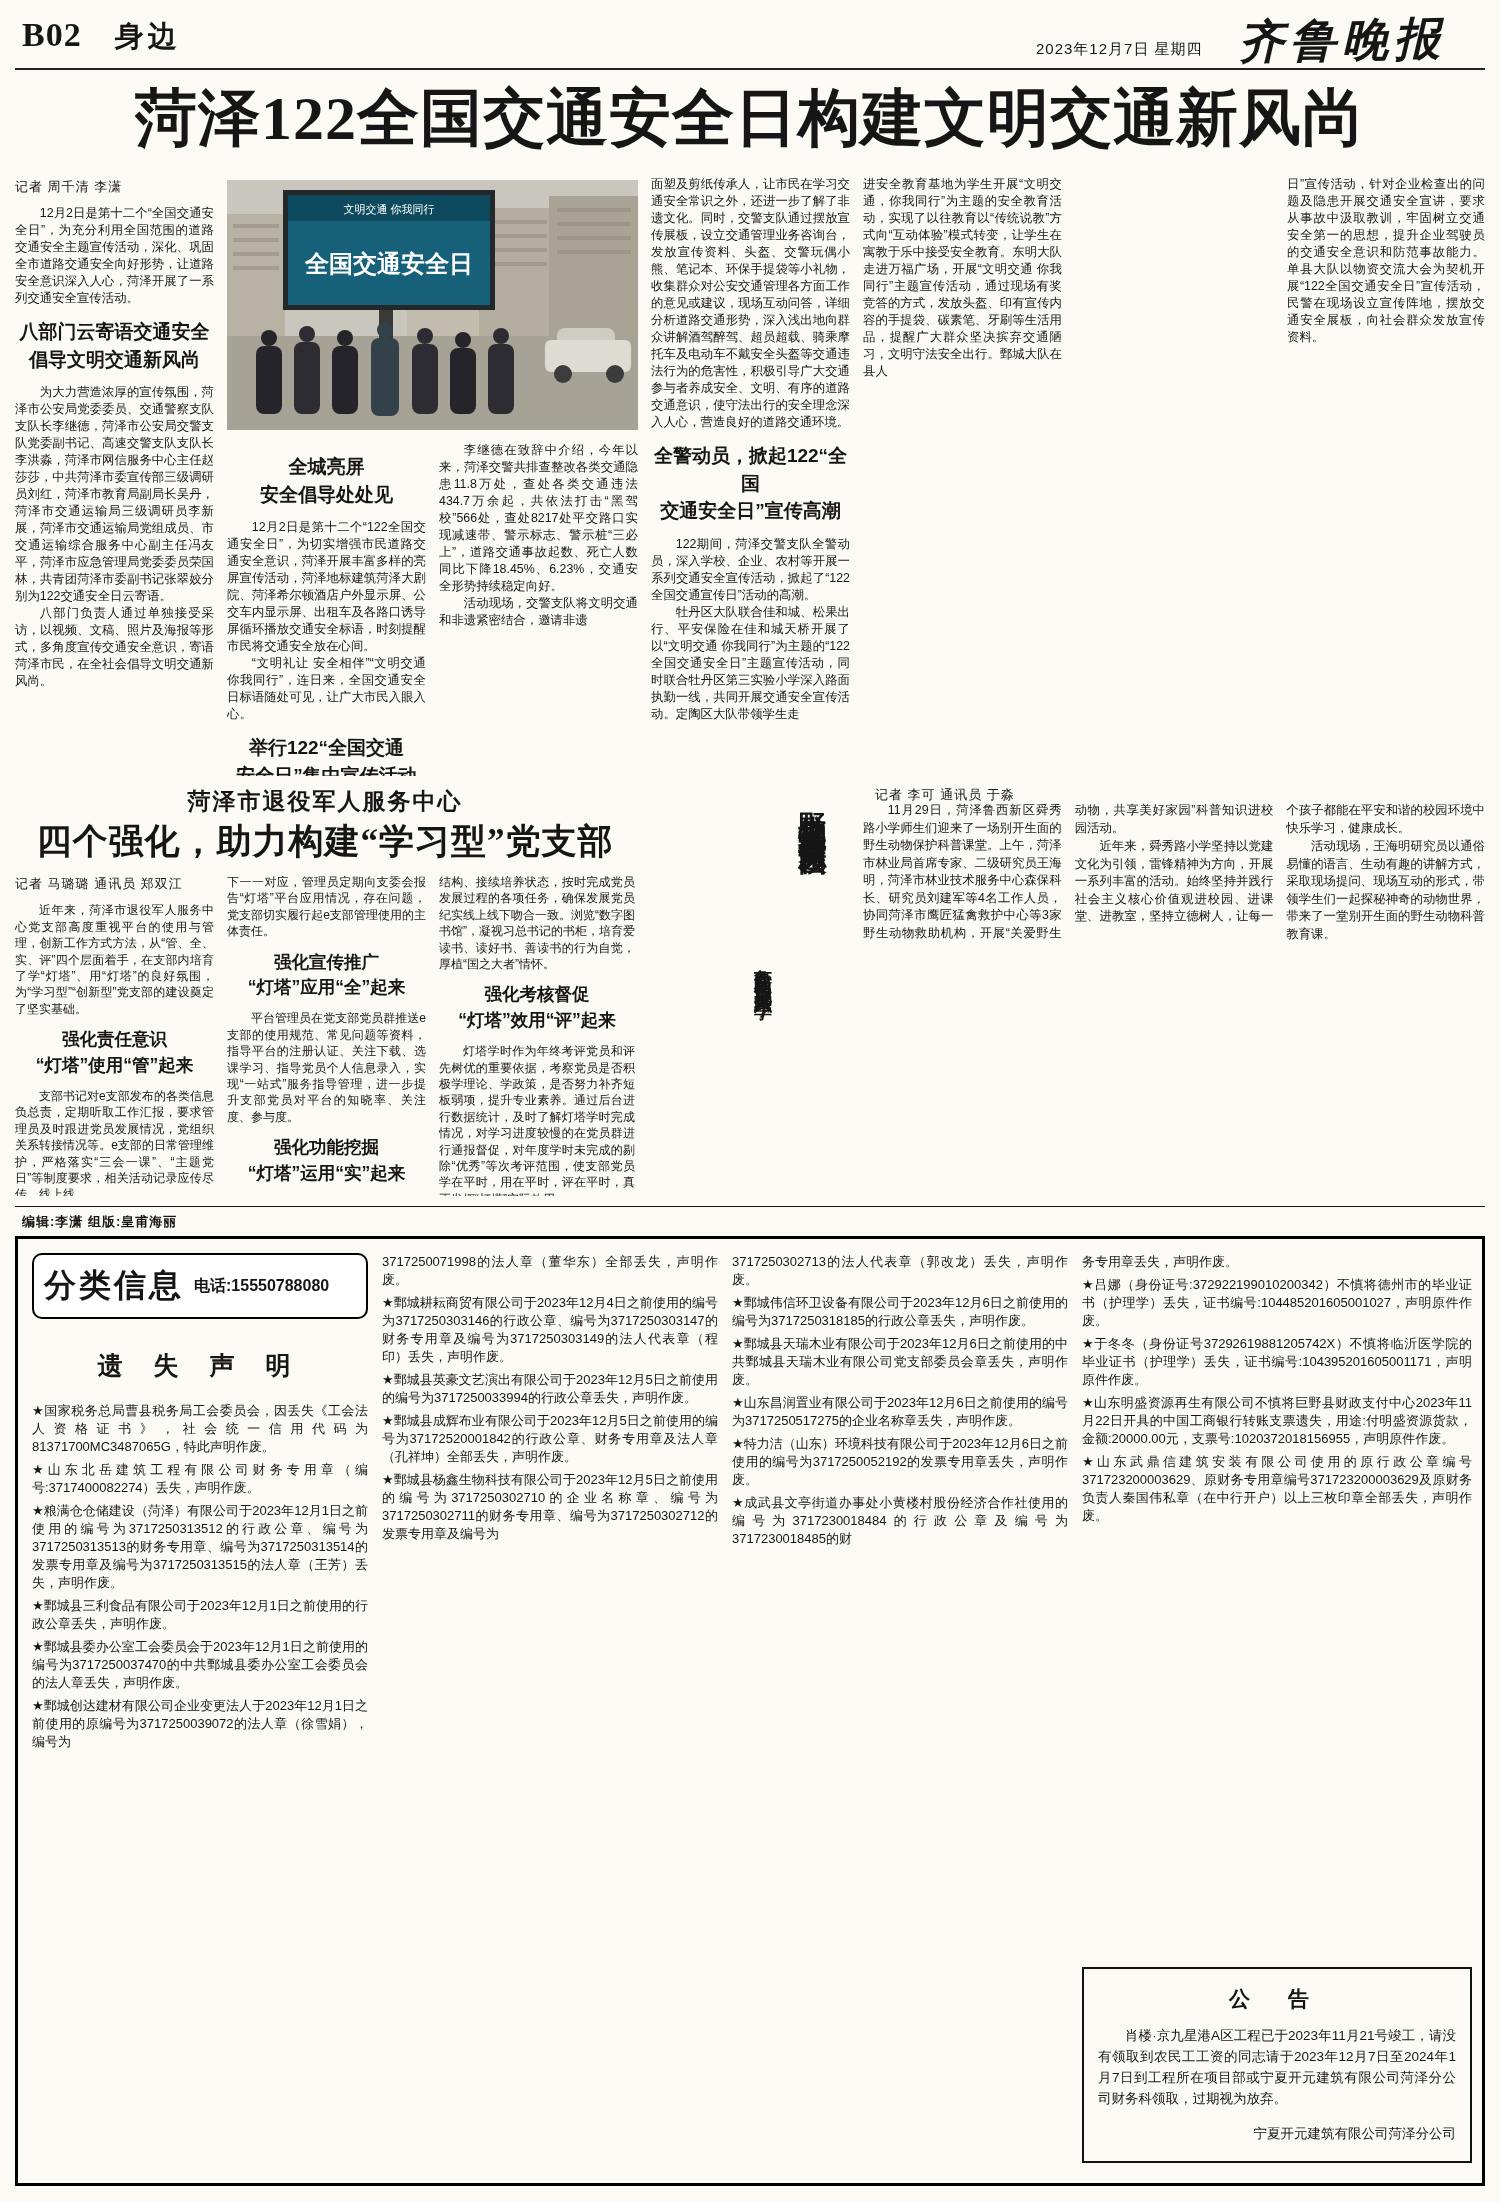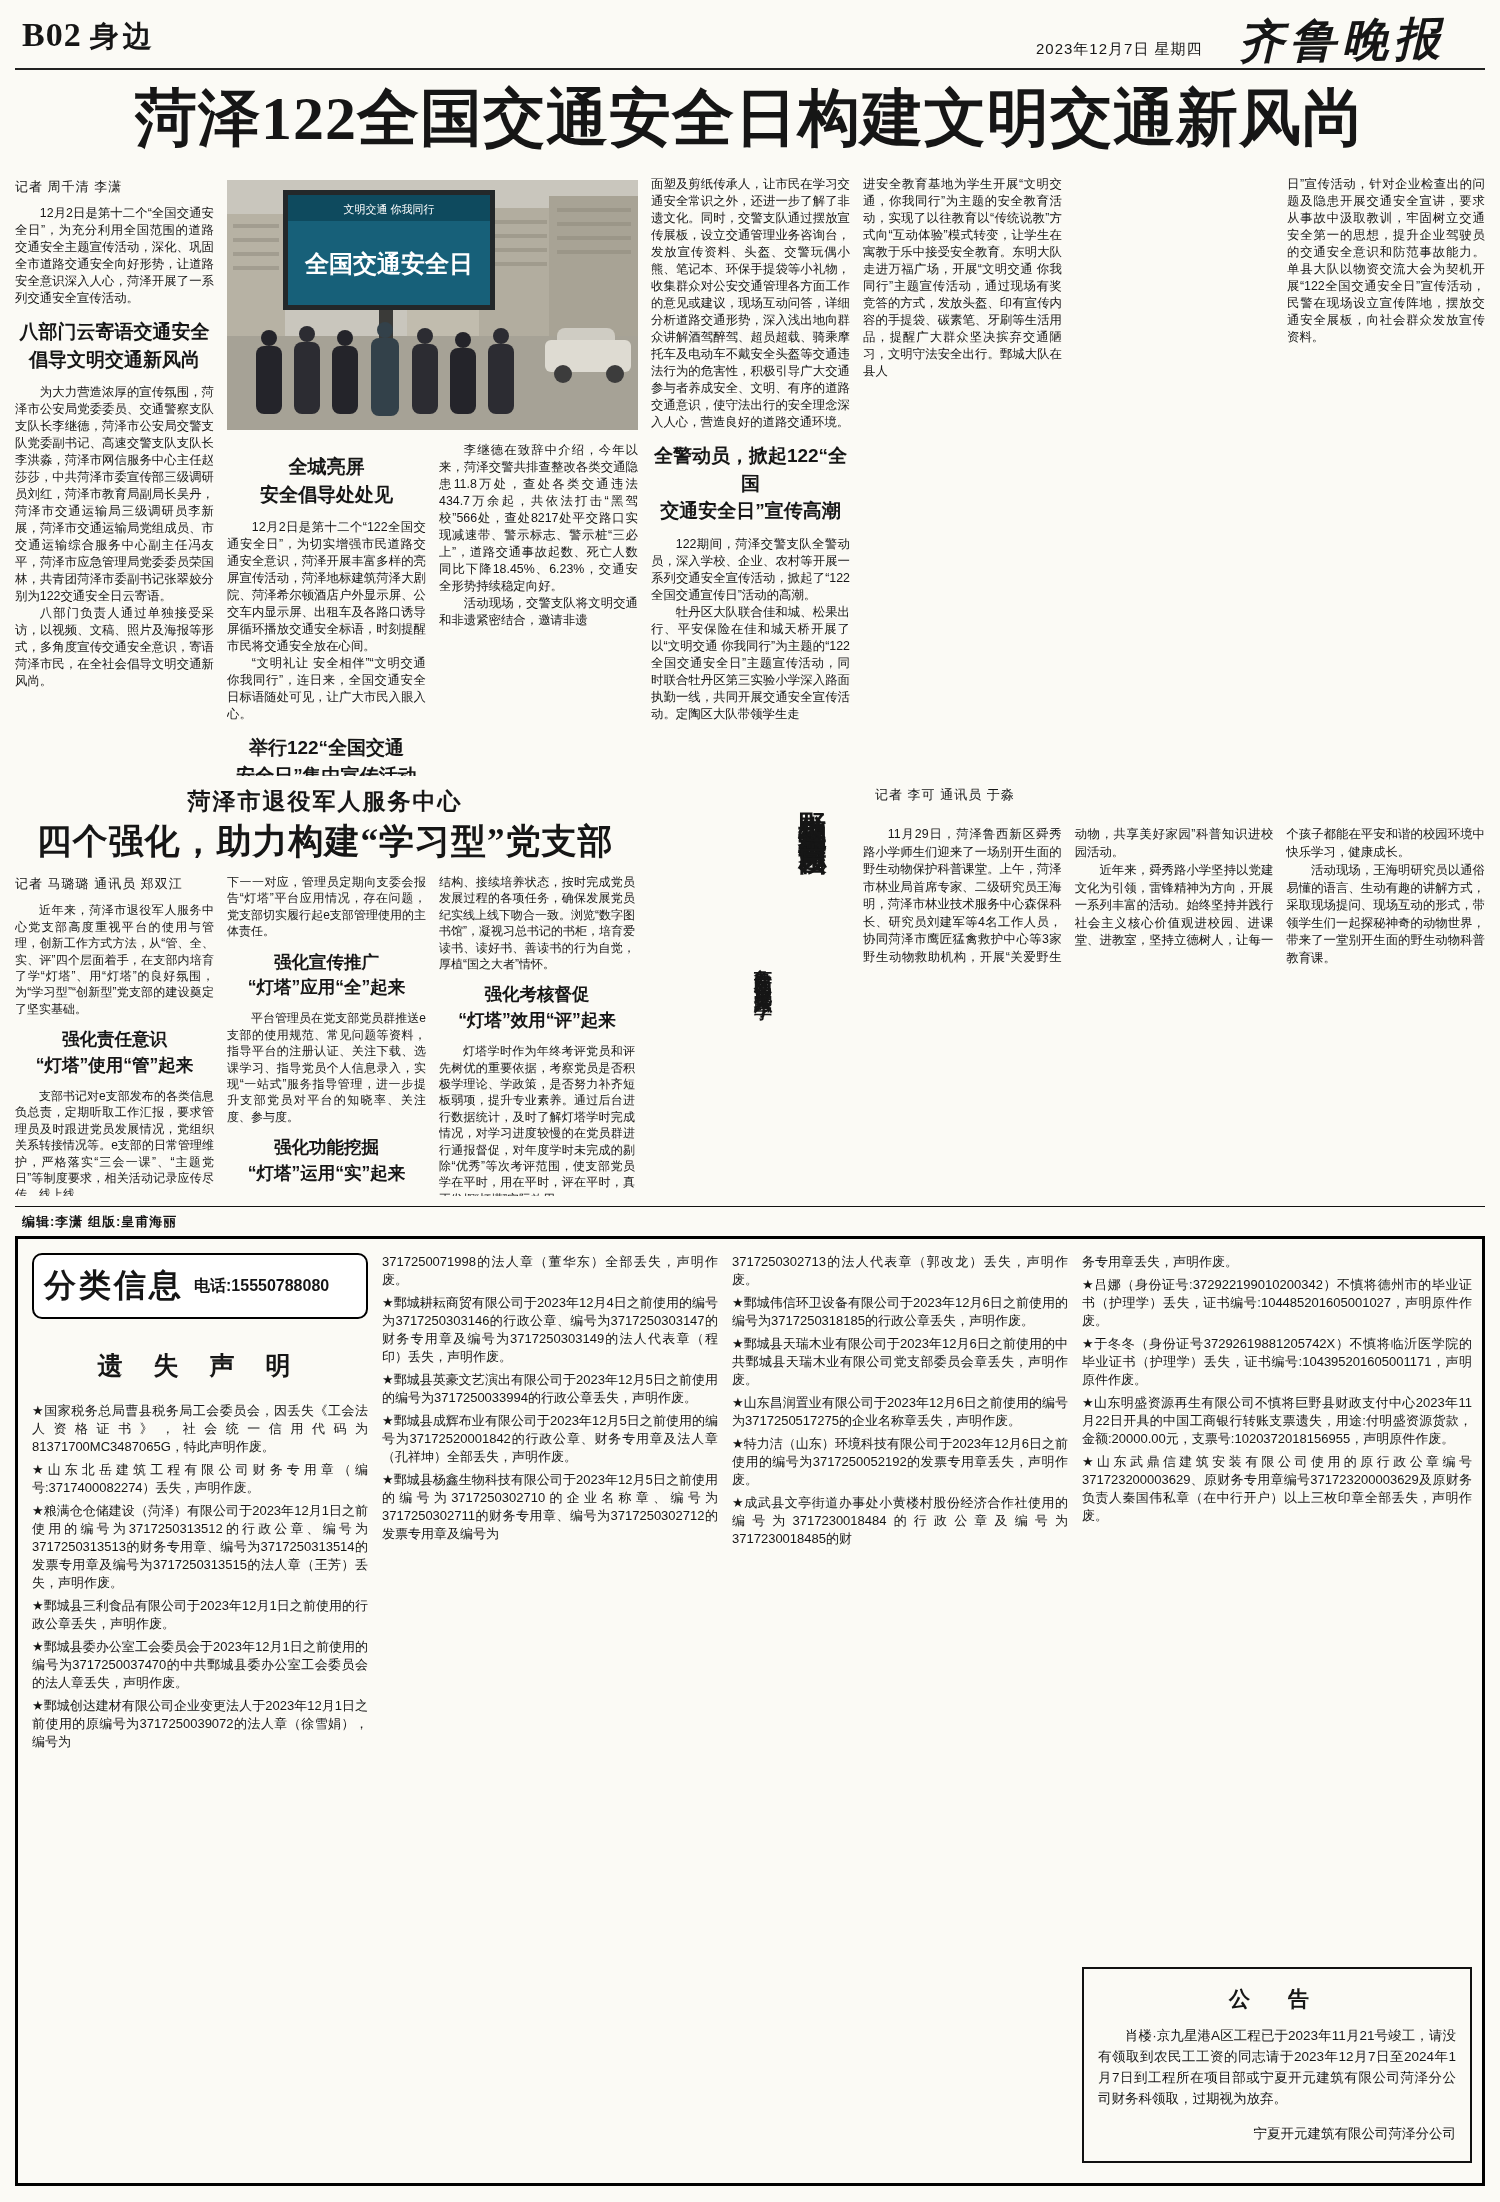--- a/index.html
+++ b/index.html
@@ -5,21 +5,21 @@
   * { margin:0; padding:0; box-sizing:border-box; }
   html,body { background:#cfcecb; }
   body { font-family:"Liberation Sans","DejaVu Sans",sans-serif; color:#161616; }
   .page { position:relative; width:1500px; height:2202px; margin:0 auto;
           background:#fbfaf5; overflow:hidden; outline:1px solid #b9b8b4; }
   .abs { position:absolute; }
 
   
   .sec-head { left:22px; top:16px; }
   .sec-code { font-family:"Liberation Serif",serif; font-weight:900; font-size:34px; letter-spacing:1px; }
-  .sec-name { font-weight:900; font-size:29px; margin-left:8px; letter-spacing:4px; }
+  .sec-name { font-weight:900; font-size:29px; margin-left:33px; letter-spacing:4px; }
   .date-line { left:1036px; top:40px; font-size:15px; letter-spacing:1px; }
   .masthead { left:1238px; top:10px; font-family:"Liberation Serif",serif; font-weight:900;
               font-style:italic; font-size:46px; letter-spacing:6px; transform:rotate(-1deg); }
   .hd-rule { left:15px; top:68px; width:1470px; height:2px; background:#222; }
 
   
   .headline { left:15px; top:78px; width:1470px; text-align:center;
               font-family:"Liberation Serif",serif; font-weight:900; font-size:62px;
               line-height:1.3; letter-spacing:1px; }
 
@@ -53,21 +53,21 @@
   .vc2 { left:212px; top:88px; width:199px; height:322px; }
   .vc3 { left:424px; top:88px; width:196px; height:322px; }
 
   
   .wildlife { left:651px; top:786px; width:834px; height:410px; }
   .w-school { left:100px; top:168px; writing-mode:vertical-rl; font-size:18px; font-weight:700;
               letter-spacing:3px; height:242px; }
   .w-title  { left:142px; top:4px; writing-mode:vertical-rl; font-family:"Liberation Serif",serif;
               font-weight:900; font-size:28px; letter-spacing:3px; height:402px; }
   .w-byline { left:224px; top:0px; width:380px; font-size:13px; letter-spacing:1px; }
-  .w-body   { left:212px; top:40px; width:622px; height:376px; column-count:3; column-gap:13px;
+  .w-body   { left:212px; top:16px; width:622px; height:376px; column-count:3; column-gap:13px;
               font-size:12.4px; line-height:17.5px; text-align:justify; overflow:hidden; }
   .w-body p.para { text-indent:2em; margin-bottom:1px; }
 
   
   .bt-rule { left:15px; top:1206px; width:1470px; height:1px; background:#111; }
   .editor  { left:22px; top:1213px; font-size:13px; font-weight:700; letter-spacing:1px; }
   .cbox { left:15px; top:1236px; width:1470px; height:950px; border:3px solid #000; background:#fbfaf5; }
   .c-col { position:absolute; top:14px; height:918px; overflow:hidden; }
   .cc1 { left:14px;  width:336px; }
   .cc2 { left:364px; width:336px; }

